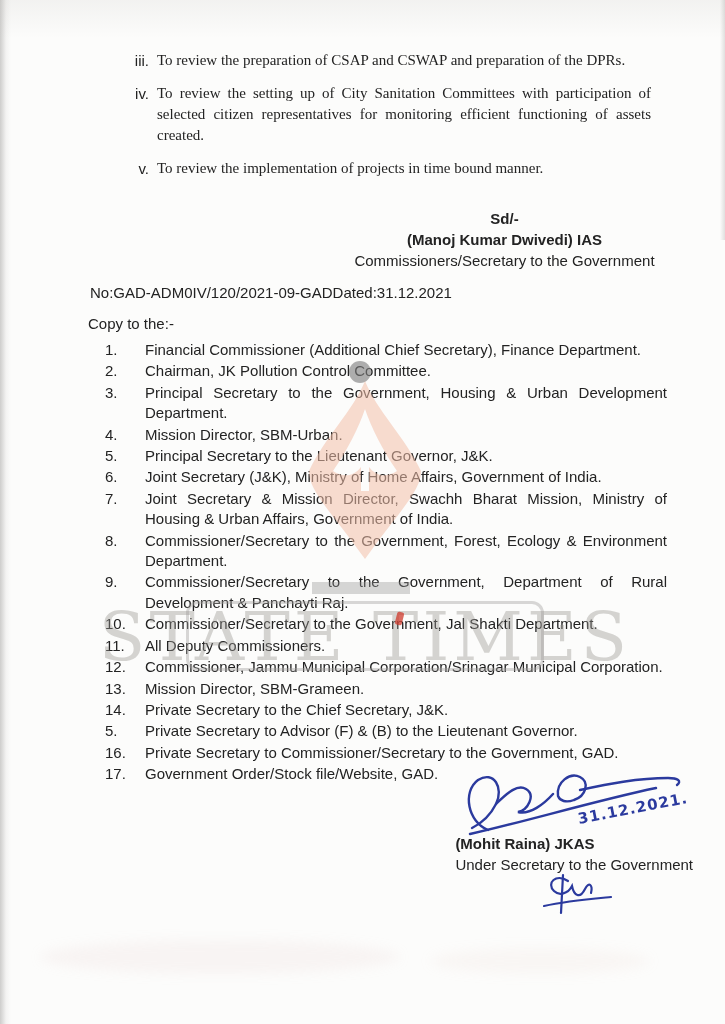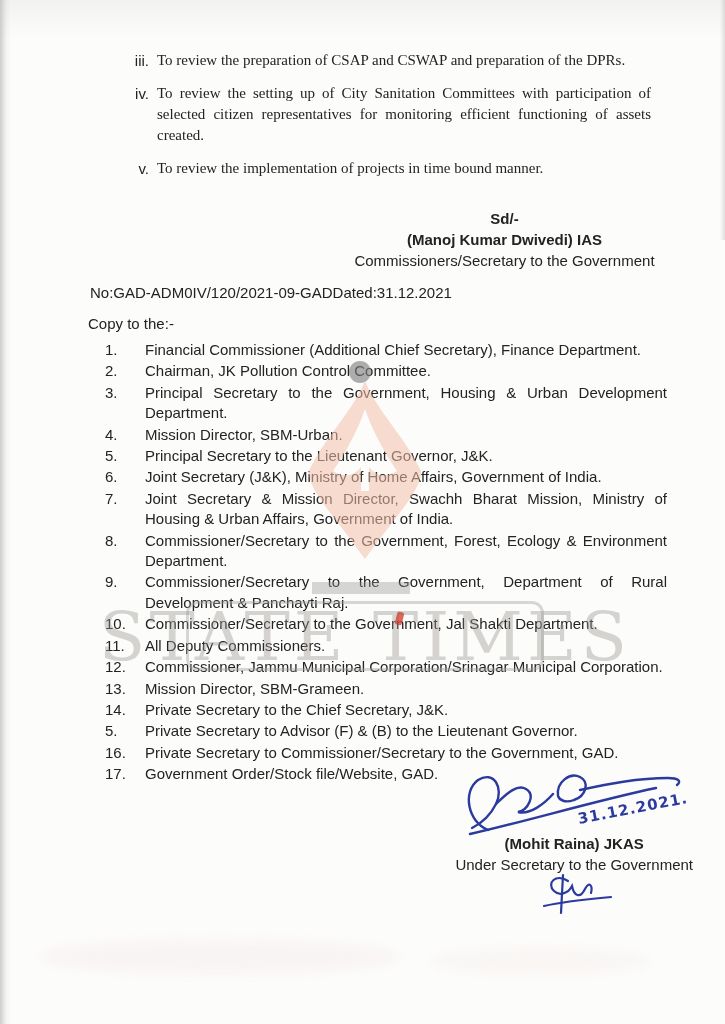--- a/index.html
+++ b/index.html
@@ -48,21 +48,21 @@
   .wm-box{left:186px;top:601px;width:352px;height:64px;
     border:3px solid rgba(165,162,159,.42);border-radius:12px;
     display:flex;align-items:center;justify-content:center;
     font-family:"DejaVu Serif",serif;font-size:68px;letter-spacing:4px;
     color:rgba(152,149,146,.40);white-space:nowrap;}
   .wm-red{left:396px;top:612px;width:7px;height:13px;background:rgba(207,58,44,.75);
     transform:rotate(14deg);border-radius:2px;}
 
   
   .sig2-svg{position:absolute;left:458px;top:766px;z-index:3;}
-  .sig2-text{position:absolute;top:833px;right:32px;text-align:center;line-height:21px;z-index:3;}
+  .sig2-text{position:absolute;top:833px;right:32px;text-align:left;line-height:21px;z-index:3;}
   .sig2-text .name{font-weight:bold;}
   .sig3-svg{position:absolute;left:538px;top:869px;z-index:3;}
 </style>
 </head>
 <body>
 
 <div class="page">
 
   <div class="smudge a"></div>
   <div class="smudge b"></div>

